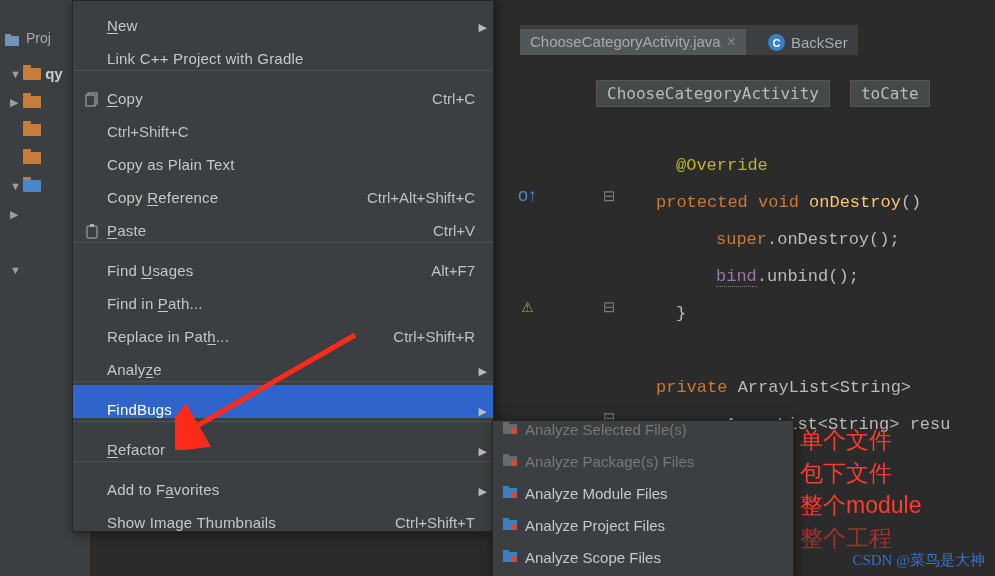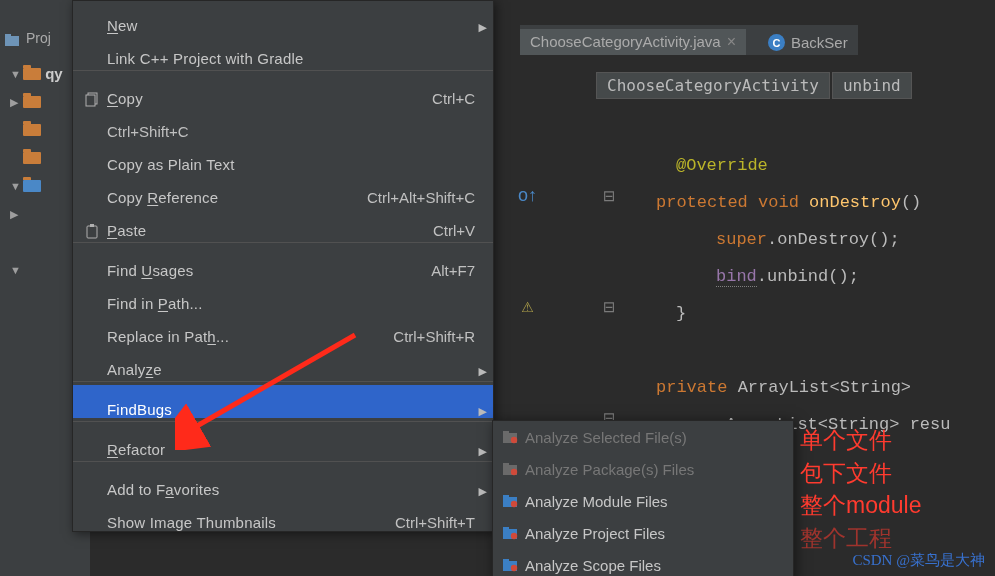--- a/index.html
+++ b/index.html
@@ -13,21 +13,21 @@
   .folder{width:18px;height:12px;background:#c97d3a;border-radius:1px;display:inline-block;position:relative}
   .folder:before{content:"";position:absolute;top:-3px;left:0;width:8px;height:3px;background:#c97d3a;border-radius:1px 1px 0 0}
   .arrow{color:#9e9e9e;font-size:11px;margin-right:3px;display:inline-block;width:10px}
   
   .tabs{position:absolute;left:520px;top:25px;height:30px;background:#3c3f41;display:flex;align-items:flex-end}
   .tab{padding:4px 10px;color:#aaa;font-size:15px;background:#515658}
   .tab .close{margin-left:6px;color:#888;font-size:16px}
   .tab.icon-c{margin-left:12px;display:flex;align-items:center}
   .cbadge{width:17px;height:17px;border-radius:50%;background:#3b7fc4;color:#fff;font-size:11px;display:inline-flex;align-items:center;justify-content:center;margin-right:6px;font-weight:bold}
   
-  .crumbs{position:absolute;left:596px;top:72px;display:flex;gap:2px}
+  .crumbs{position:absolute;left:596px;top:80px;display:flex;gap:20px}
   .crumb{border:1px solid #555;background:#45494a;color:#bbb;padding:3px 10px;font-family:Consolas,monospace;font-size:16px}
   
   .code{position:absolute;left:596px;top:110px;font-family:Consolas,"Courier New",monospace;font-size:17px;line-height:37px;white-space:pre}
   .kw{color:#cc7832}
   .ann{color:#bbb529}
   .fn{color:#ffc66d}
   .ty{color:#bababa}
   .id{color:#9876aa}
   .squig{border-bottom:1px dotted #808080}
   
@@ -41,21 +41,21 @@
   .menu .item{display:flex;align-items:flex-end;height:33px;padding:0 18px 0 8px;color:#c7c7c7;position:relative}
   .menu .item .ico{width:22px;display:inline-flex;align-items:center;justify-content:center;margin-right:4px}
   .menu .item .label{flex:1;letter-spacing:.2px}
   .menu .item .shortcut{color:#c0c0c0}
   .menu .item .sub{position:absolute;right:6px;color:#bababa;font-size:11px}
   .menu .sep{height:1px;background:#515151;margin:3px 0}
   .menu .item.hl{background:#2f65ca;color:#fff}
   .under{text-decoration:underline;text-underline-offset:2px}
   
   .submenu{position:absolute;left:492px;top:420px;width:300px;background:#3c3f41;border:1px solid #262626;box-shadow:2px 2px 12px rgba(0,0,0,.5)}
-  .submenu .sitem{display:flex;align-items:center;height:32px;padding:0 12px 0 6px;color:#c7c7c7}
+  .submenu .sitem{display:flex;align-items:flex-start;height:32px;padding:0 12px 0 6px;color:#c7c7c7}
   .submenu .sitem.dis{color:#777}
   .submenu .sitem .sico{width:22px;display:inline-flex;align-items:center;justify-content:center;margin-right:4px}
   
   .anno{position:absolute;color:#ff3b2f;font-size:23px;font-family:"Microsoft YaHei","SimSun",sans-serif;font-weight:400}
   .watermark{position:absolute;right:10px;bottom:6px;color:#3b82f6;font-size:15px;opacity:.8;font-family:Liberation Serif, serif}
   
   .redarrow{position:absolute;left:175px;top:330px;pointer-events:none}
 </style>
 </head>
 <body>
@@ -104,21 +104,21 @@
     <span>ChooseCategoryActivity.java</span><span class="close">×</span>
   </div>
   <div class="tab icon-c" style="background:transparent">
     <span class="cbadge">C</span>
     <span>BackSer</span>
   </div>
 </div>
 
 <div class="crumbs">
   <div class="crumb">ChooseCategoryActivity</div>
-  <div class="crumb">unbind</div>
+  <div class="crumb">toCate</div>
 </div>
 
 <div class="gutter">
   <div></div>
   <div class="ov">o↑</div>
   <div></div>
       <div></div>
   <div style="color:#b0a24a;font-size:14px">⚠</div>
 </div>
 <div class="gut2">

